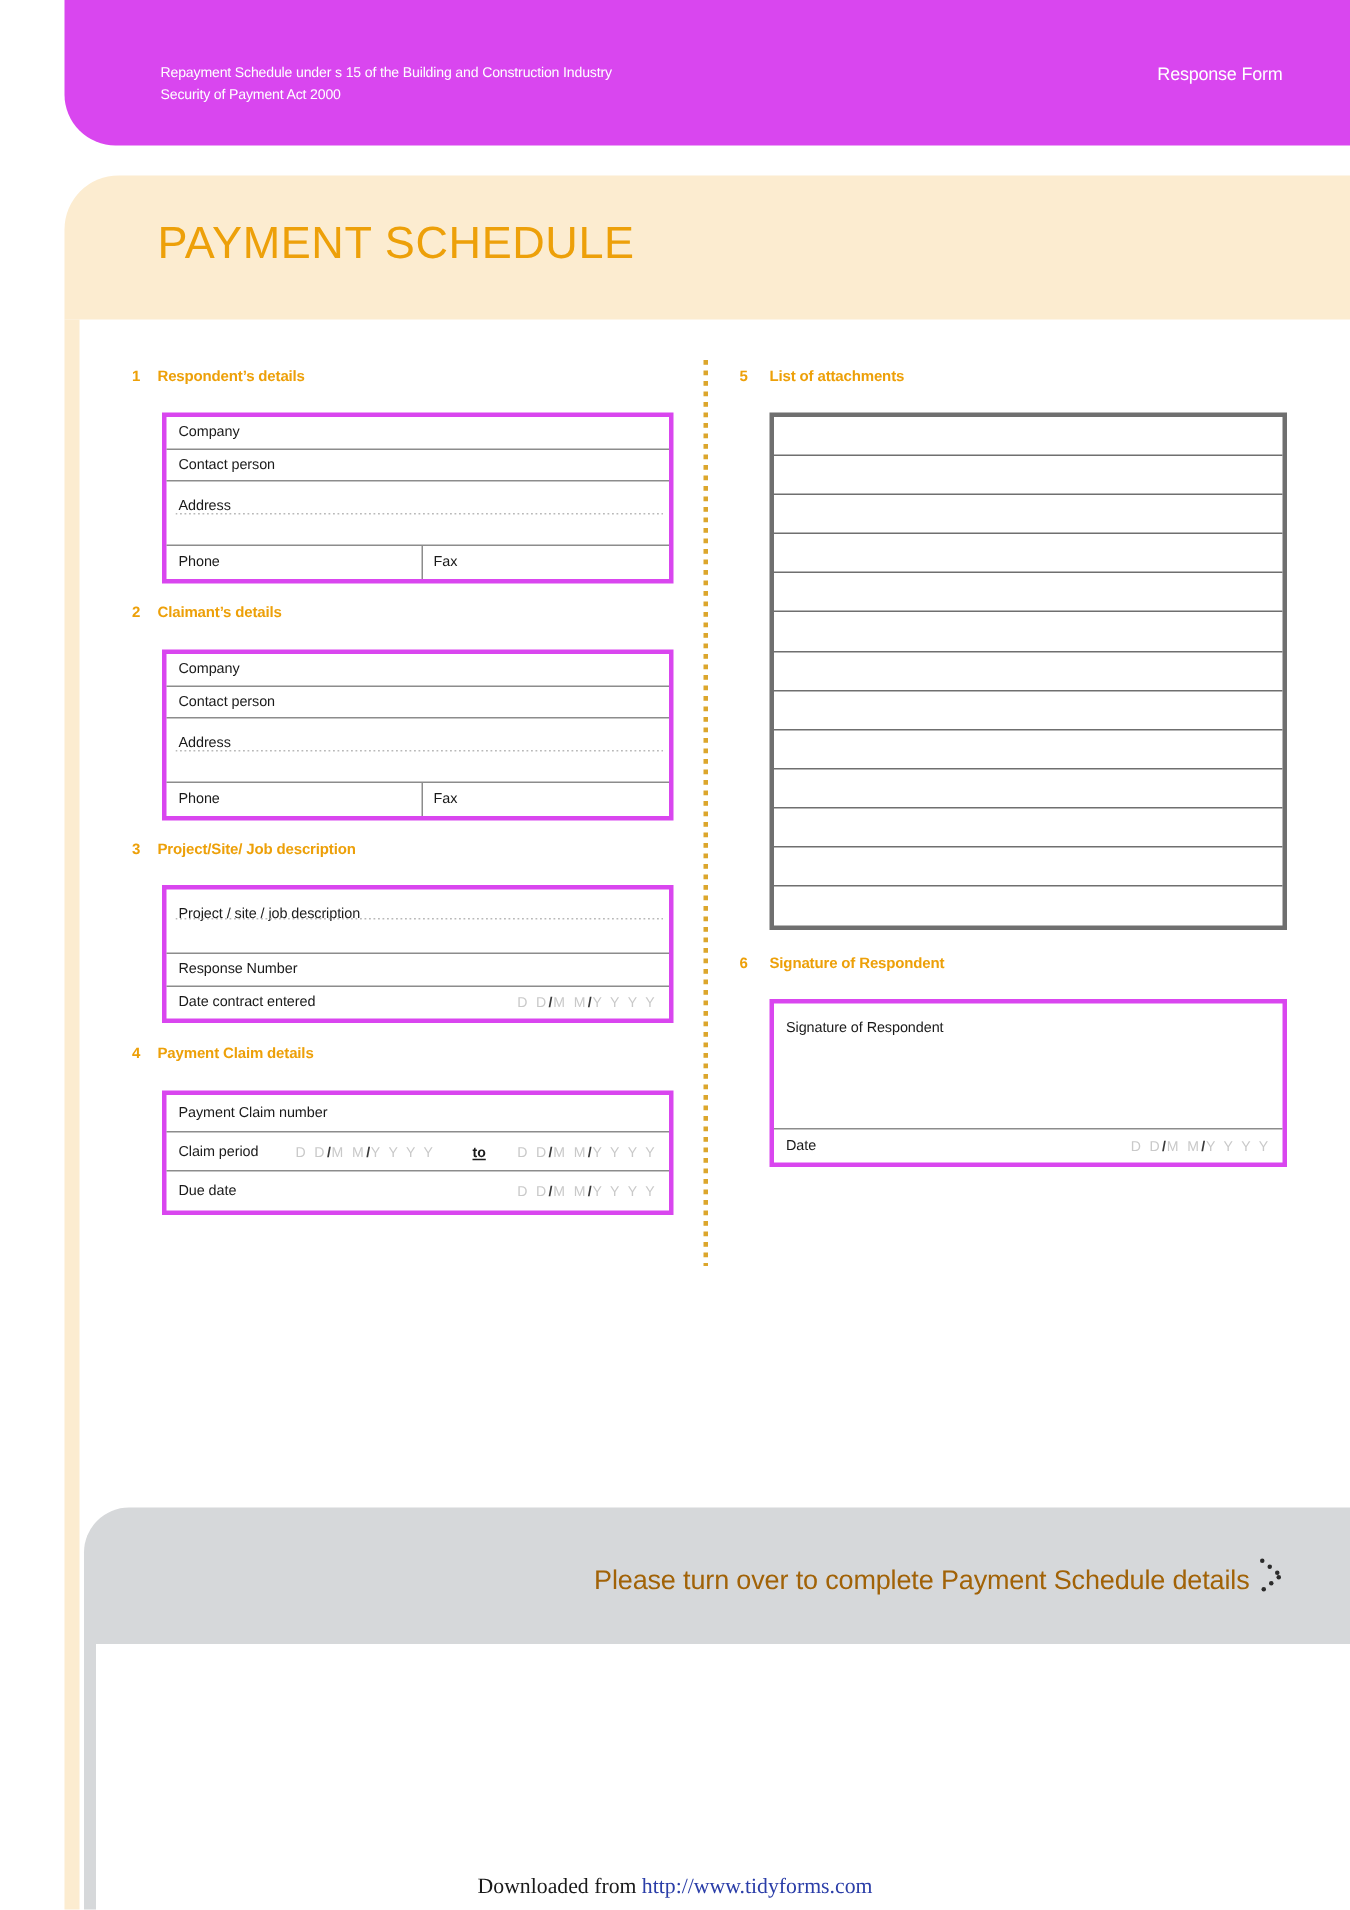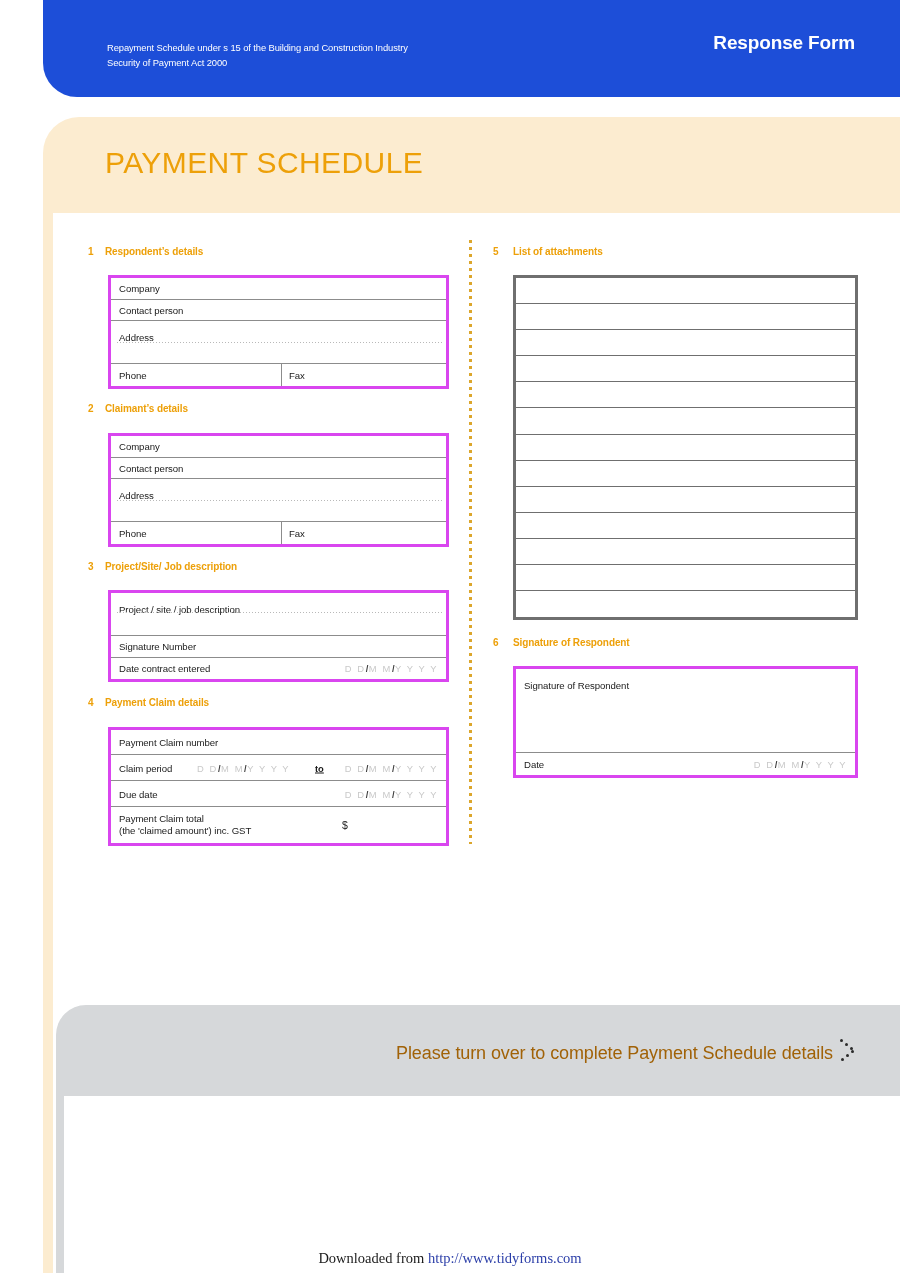--- a/index.html
+++ b/index.html
@@ -24,41 +24,41 @@
     height: 1273px;
   }
 
   
   .header-band {
     position: absolute;
     left: 43px;
     top: 0;
     width: 857px;
     height: 97px;
-    background: #1d4ed8;
+    background: #d946ef;
     border-bottom-left-radius: 34px;
   }
   .header-legal {
     position: absolute;
     left: 64px;
     top: 41px;
     width: 420px;
     color: #ffffff;
     font-size: 9.4px;
     line-height: 14.5px;
     letter-spacing: -0.1px;
   }
   .header-legal div { white-space: nowrap; }
   .header-response {
     position: absolute;
     right: 45px;
-    top: 32px;
+    top: 42px;
     color: #ffffff;
-    font-size: 19px;
-    font-weight: bold;
+    font-size: 12px;
+    font-weight: normal;
     letter-spacing: -0.15px;
   }
 
   
   .title-band {
     position: absolute;
     left: 43px;
     top: 117px;
     width: 857px;
     height: 96px;
@@ -326,21 +326,21 @@
 
   <div class="sec-head" style="left:88px; top:561px;">
     <span class="num">3</span><span>Project/Site/ Job description</span>
   </div>
   <div class="ftable" style="left:108px; top:590px; width:341px;">
     <div class="frow tall" style="height:43px;">
       <span class="flabel" style="top:11px; transform:none;">Project / site / job description</span>
       <span class="dot-rule high"></span>
     </div>
     <div class="frow">
-      <span class="flabel">Signature Number</span>
+      <span class="flabel">Response Number</span>
     </div>
     <div class="frow">
       <span class="flabel">Date contract entered</span>
       <span class="dateph" style="right:8px;">
         <span>D D</span><span class="sl">/</span><span>M M</span><span class="sl">/</span><span>Y Y Y Y</span>
       </span>
     </div>
   </div>
 
   <div class="sec-head" style="left:88px; top:697px;">
@@ -359,27 +359,20 @@
       <span class="dateph" style="right:8px;">
         <span>D D</span><span class="sl">/</span><span>M M</span><span class="sl">/</span><span>Y Y Y Y</span>
       </span>
     </div>
     <div class="frow" style="height:26px;">
       <span class="flabel">Due date</span>
       <span class="dateph" style="right:8px;">
         <span>D D</span><span class="sl">/</span><span>M M</span><span class="sl">/</span><span>Y Y Y Y</span>
       </span>
     </div>
-    <div class="frow" style="height:36px;">
-      <span class="flabel two-line">
-        <span style="display:block;">Payment Claim total</span>
-        <span style="display:block;">(the 'claimed amount') inc. GST</span>
-      </span>
-      <span class="dollar" style="left:231px;">$</span>
-    </div>
   </div>
 
   <div class="sec-head rcol" style="left:493px; top:246px;">
     <span class="num">5</span><span>List of attachments</span>
   </div>
   <div class="ftable" style="left:513px; top:275px; width:345px; border-color:#6f6f6f;" id="attachments-table">
       <div class="attach-row"></div>
       <div class="attach-row"></div>
       <div class="attach-row"></div>
       <div class="attach-row"></div>

